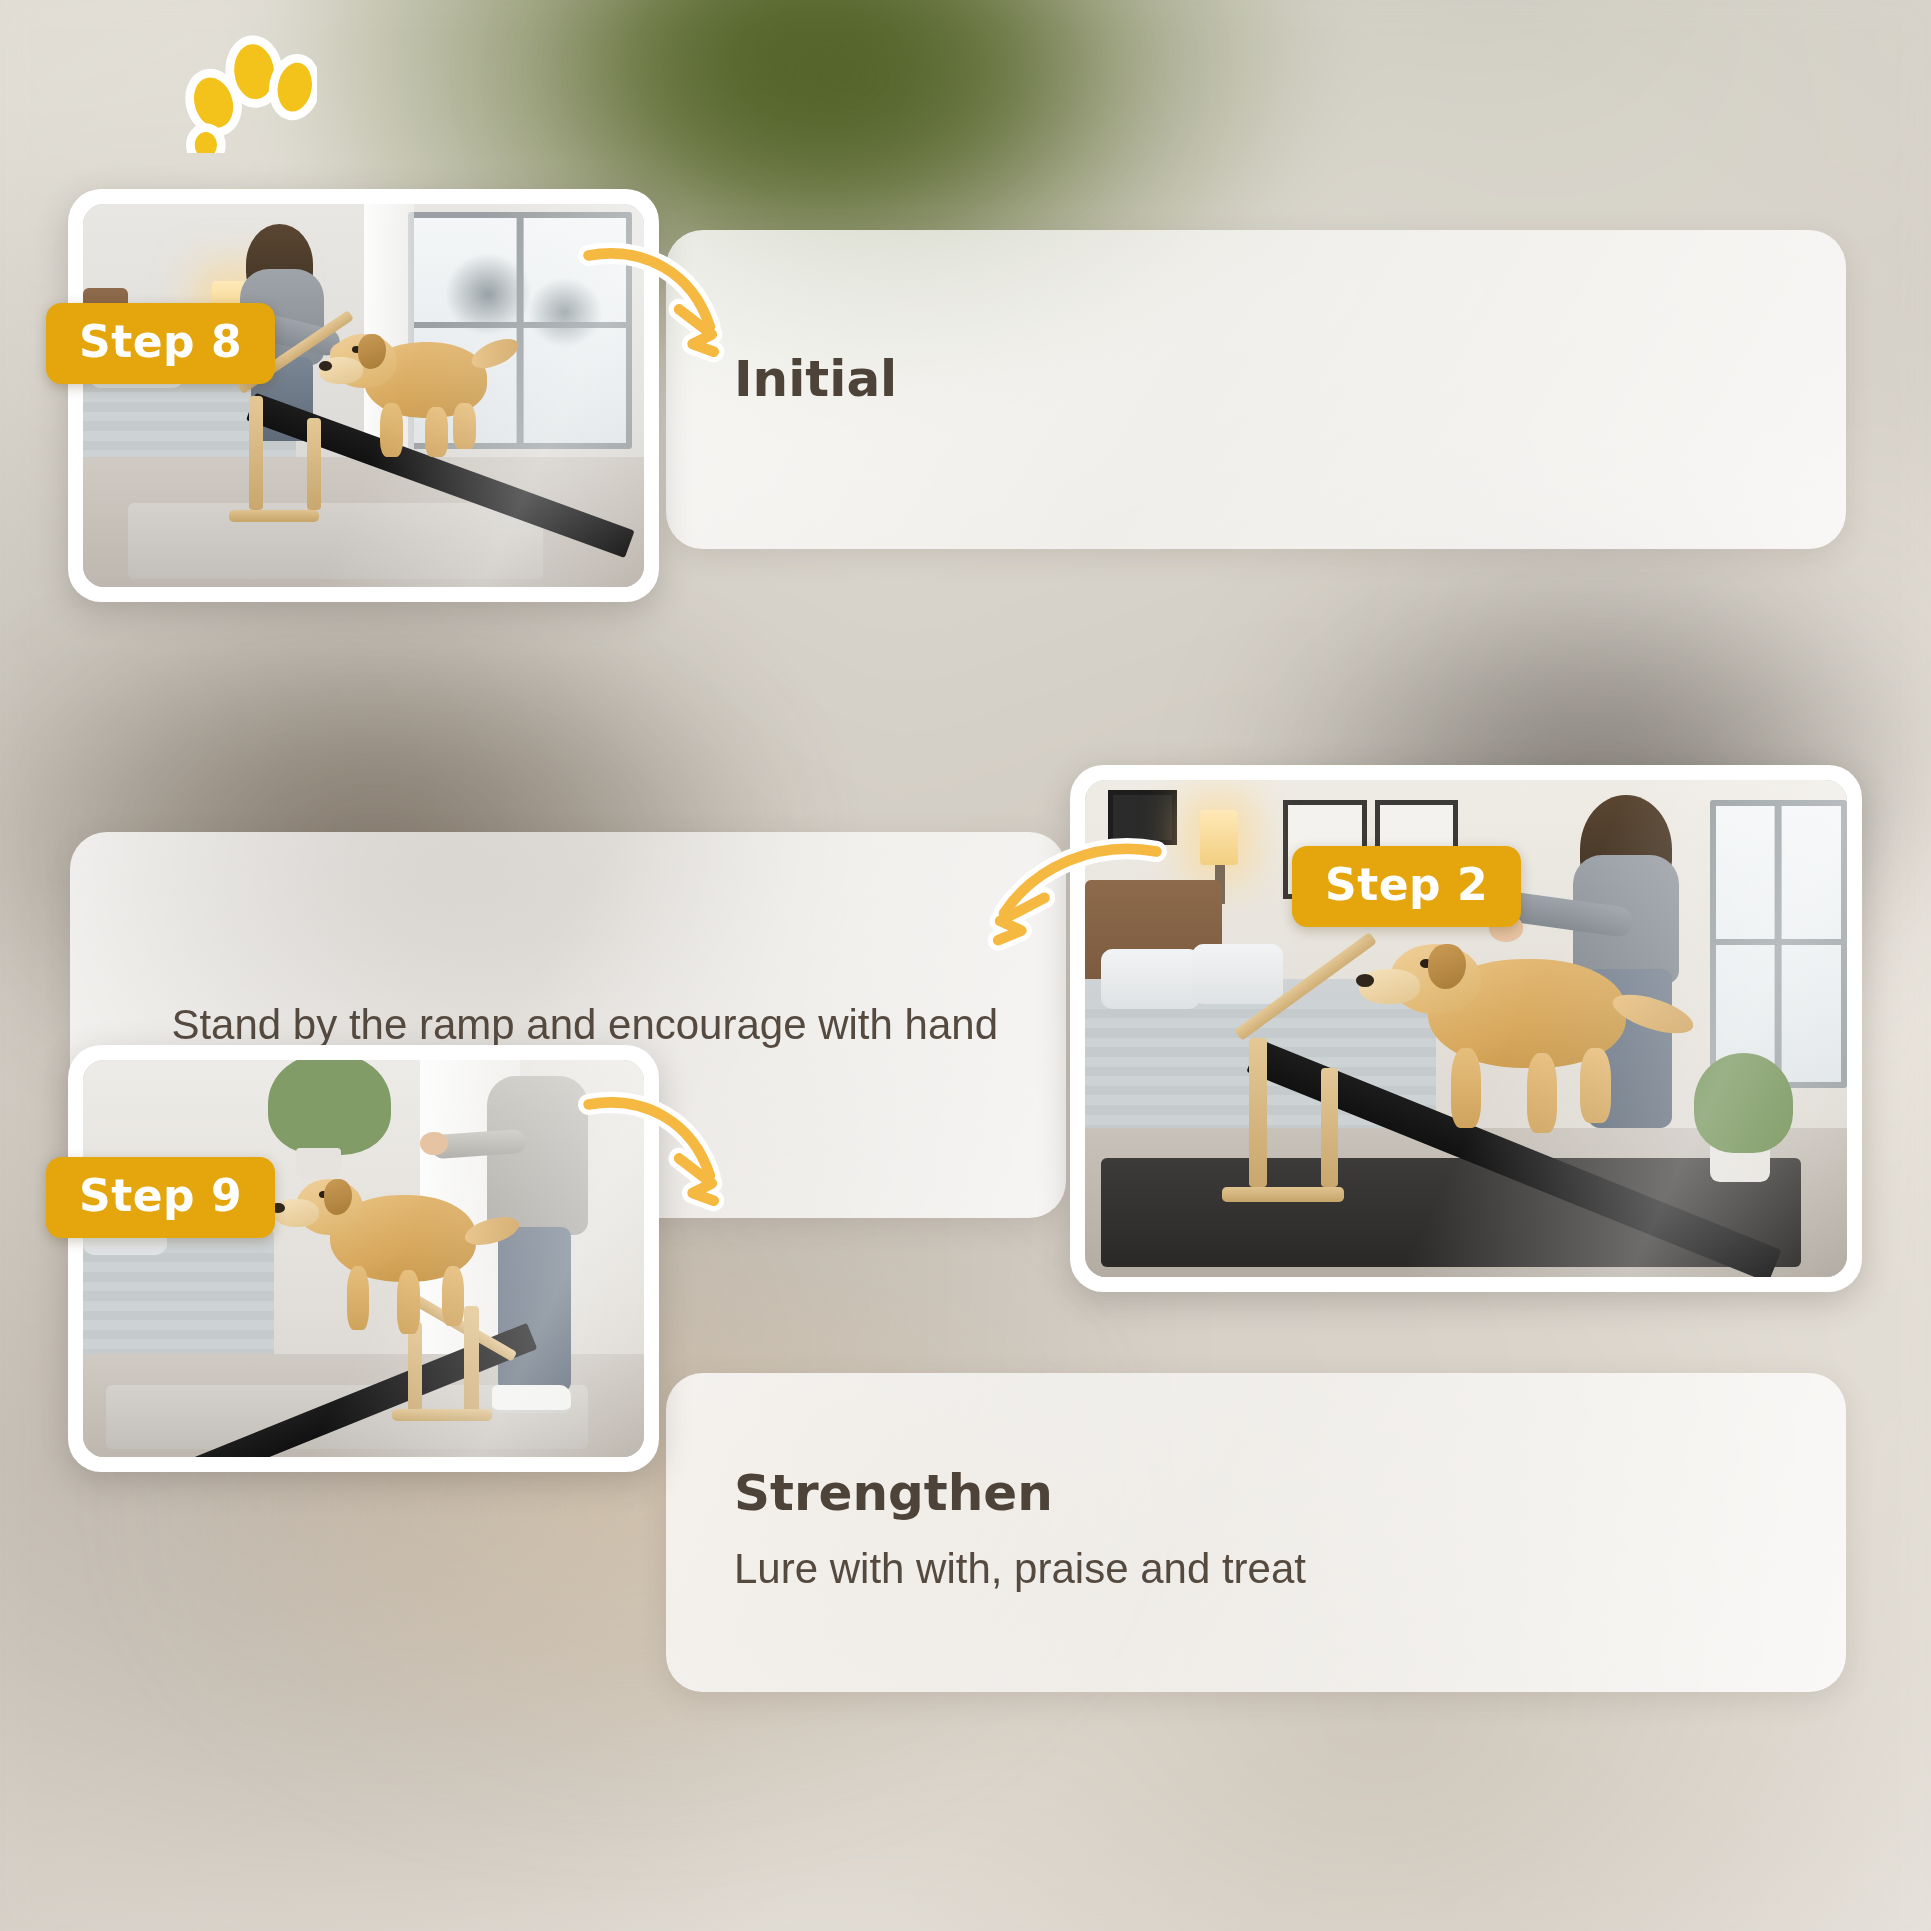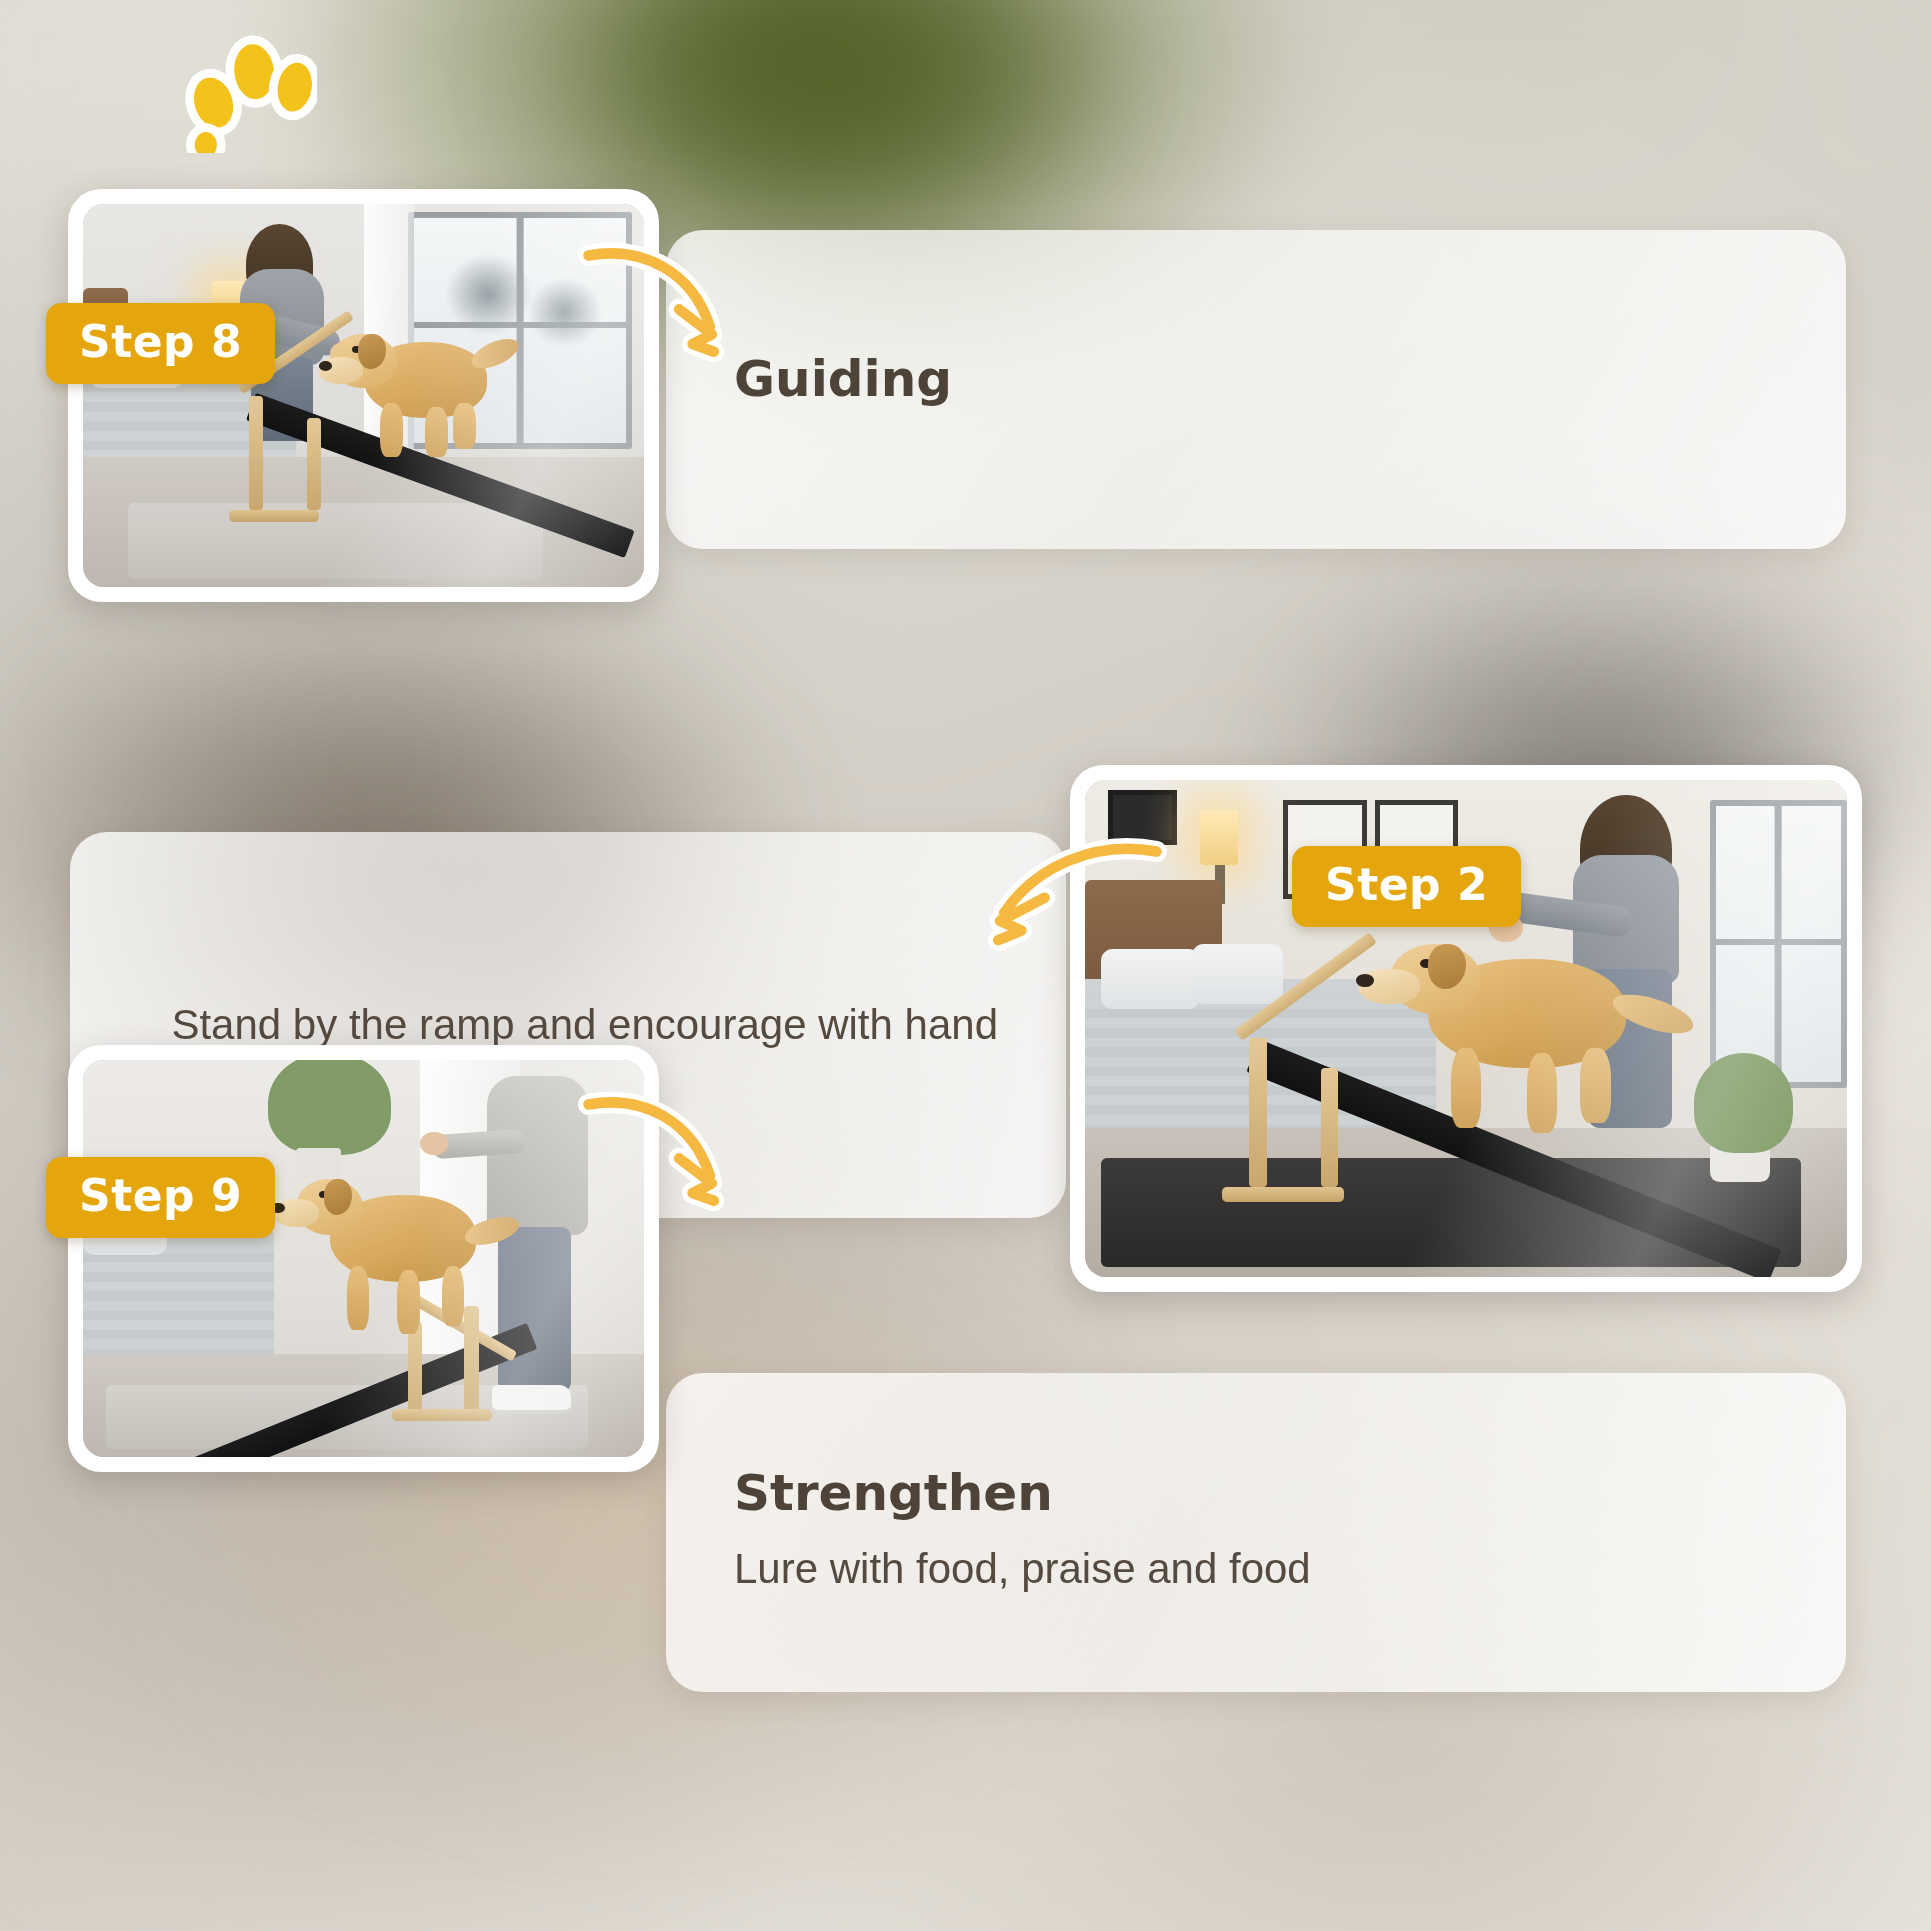--- a/index.html
+++ b/index.html
@@ -215,21 +215,21 @@
       <ellipse cx="85" cy="46" rx="25" ry="33" transform="rotate(-6 85 46)"></ellipse>
       <ellipse cx="127" cy="62" rx="22" ry="30" transform="rotate(10 127 62)"></ellipse>
       <ellipse cx="35" cy="122" rx="16" ry="18"></ellipse>
     </g>
   </svg>
 </div>
 
 <div class="row">
 
   <div class="text-card align-left" style="left:666px; top:230px; width:1180px; height:319px;">
-    <div class="t-head">Guiding</div>
+    <div class="t-head">Initial</div>
   </div>
 
   <div class="photo-card" style="left:68px; top:189px; width:591px; height:413px;">
     <div class="photo">
       <div class="sc">
         <div class="wall"></div>
 
         <div class="window" style="left:58%; top:2%; width:40%; height:62%;">
           <div class="mull" style="top:46%;"></div>
           <div class="tree" style="left:6%; top:8%; width:58%; height:52%;"></div>
@@ -360,21 +360,21 @@
       <path d="M188 14 C124 2, 62 30, 30 78"></path>
       <path d="M72 62 L26 86 L48 96 L24 106"></path>
     </g>
   </svg>
 </div>
 
 <div class="row">
 
   <div class="text-card align-left" style="left:666px; top:1373px; width:1180px; height:319px;">
     <div class="t-head">Strengthen</div>
-    <div class="t-body" style="max-width:927px;">Lure with food, praise and food</div>
+    <div class="t-body" style="max-width:927px;">Lure with with, praise and treat</div>
   </div>
 
   <div class="photo-card" style="left:68px; top:1045px; width:591px; height:427px;">
     <div class="photo">
       <div class="sc">
         <div class="wall" style="background:linear-gradient(180deg,#edebe7 0%,#e2dfda 60%,#d5d2cd 100%);"></div>
         <div class="curtain" style="left:60%; top:0; width:18%; height:78%;"></div>
         <div class="plant" style="left:33%; top:-2%; width:22%; height:26%; background:#6f8f52; opacity:.85;"></div>
         <div class="plantpot" style="left:38%; top:22%; width:8%; height:8%;"></div>
 

